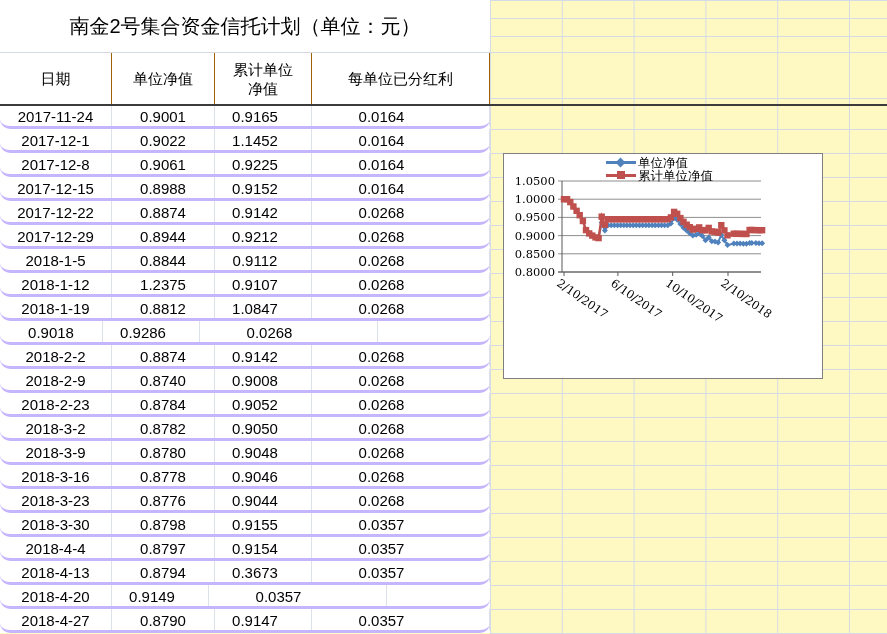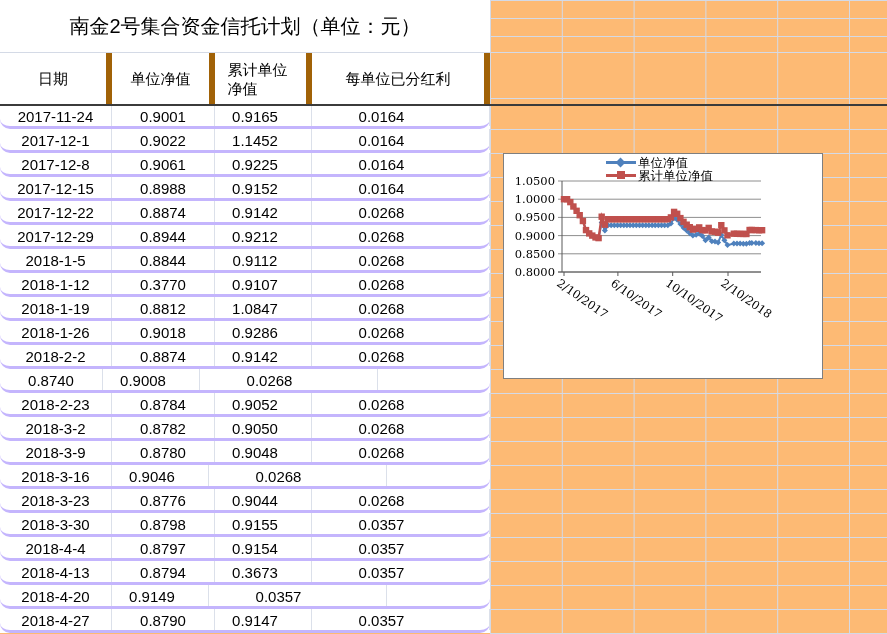--- a/index.html
+++ b/index.html
@@ -1,16 +1,16 @@
 <!DOCTYPE html>
 <html><head>
 <meta charset="utf-8">
 <style>
   html,body{margin:0;padding:0;background:#fff;}
-  #sheet{position:relative;width:887px;height:634px;background:#fdba74;overflow:hidden;
+  #sheet{position:relative;width:887px;height:634px;background:#fef9c3;overflow:hidden;
          font-family:"Liberation Sans","DejaVu Sans",sans-serif;color:#000;}
 
   
   .grid{position:absolute;pointer-events:none;}
   #grid-top{left:490px;top:0;width:397px;height:52px;
     background-image:linear-gradient(to right,#d4dae6 1px,transparent 1px),
                      linear-gradient(to bottom,#d4dae6 1px,transparent 1px);
     background-size:71.8px 18px;border-bottom:1px solid #d4dae6;}
   #grid-mid{left:490px;top:53px;width:397px;height:52px;
     background-image:linear-gradient(to right,#d4dae6 1px,transparent 1px);
@@ -18,22 +18,22 @@
   #grid-mid-line{left:490px;top:98px;width:397px;height:1px;background:#d4dae6;}
   #grid-main{left:490px;top:105px;width:397px;height:529px;
     background-image:linear-gradient(to right,#d4dae6 1px,transparent 1px),
                      linear-gradient(to bottom,#d4dae6 1px,transparent 1px);
     background-size:71.8px 24px;}
 
   
   #title-cell{position:absolute;left:0;top:0;width:490px;height:52px;line-height:53px;
     text-align:center;font-size:20px;border-bottom:1px solid #d4dae6;background:#fff;}
   #header-row{position:absolute;left:0;top:53px;width:490px;height:52px;display:flex;background:#fff;}
-  .th{box-sizing:border-box;border-right:6px solid #a16207;display:flex;
-      align-items:center;justify-content:center;font-size:15px;text-align:left;}
+  .th{box-sizing:border-box;border-right:1px solid #a16207;display:flex;
+      align-items:center;justify-content:center;font-size:15px;text-align:center;}
   .h0{width:112px}.h1{width:103px}.h2{width:97px}.h3{width:178px}
   .wrap2{display:inline-block;width:66px;line-height:19px;}
 
   #freeze-line{position:absolute;left:0;top:104px;width:887px;height:2px;background:#3b3b3b;z-index:6;}
 
   #table-body{position:absolute;left:0;top:105px;width:490px;background:#fff;z-index:2;}
   .tr{display:flex;height:24px;box-sizing:border-box;border-bottom:3px solid #c4b5fd;border-radius:10px;}
   .td{box-sizing:border-box;border-right:1px solid #dbe0ea;text-align:center;
       line-height:23px;font-size:15px;white-space:nowrap;}
   .c0{width:112px}.c1{width:103px}.c2{width:97px;padding-right:16px}.c3{width:178px;padding-right:38px}
@@ -110,43 +110,43 @@
         <div class="td c3">0.0268</div>
       </div>
       <div class="tr">
         <div class="td c0">2018-1-5</div>
         <div class="td c1">0.8844</div>
         <div class="td c2">0.9112</div>
         <div class="td c3">0.0268</div>
       </div>
       <div class="tr">
         <div class="td c0">2018-1-12</div>
-        <div class="td c1">0.3770</div>
+        <div class="td c1">1.2375</div>
         <div class="td c2">0.9107</div>
         <div class="td c3">0.0268</div>
       </div>
       <div class="tr">
         <div class="td c0">2018-1-19</div>
         <div class="td c1">0.8812</div>
         <div class="td c2">1.0847</div>
         <div class="td c3">0.0268</div>
       </div>
       <div class="tr">
-        <div class="td c0">2018-1-26</div>
         <div class="td c1">0.9018</div>
         <div class="td c2">0.9286</div>
         <div class="td c3">0.0268</div>
       </div>
       <div class="tr">
         <div class="td c0">2018-2-2</div>
         <div class="td c1">0.8874</div>
         <div class="td c2">0.9142</div>
         <div class="td c3">0.0268</div>
       </div>
       <div class="tr">
+        <div class="td c0">2018-2-9</div>
         <div class="td c1">0.8740</div>
         <div class="td c2">0.9008</div>
         <div class="td c3">0.0268</div>
       </div>
       <div class="tr">
         <div class="td c0">2018-2-23</div>
         <div class="td c1">0.8784</div>
         <div class="td c2">0.9052</div>
         <div class="td c3">0.0268</div>
       </div>
@@ -157,20 +157,21 @@
         <div class="td c3">0.0268</div>
       </div>
       <div class="tr">
         <div class="td c0">2018-3-9</div>
         <div class="td c1">0.8780</div>
         <div class="td c2">0.9048</div>
         <div class="td c3">0.0268</div>
       </div>
       <div class="tr">
         <div class="td c0">2018-3-16</div>
+        <div class="td c1">0.8778</div>
         <div class="td c2">0.9046</div>
         <div class="td c3">0.0268</div>
       </div>
       <div class="tr">
         <div class="td c0">2018-3-23</div>
         <div class="td c1">0.8776</div>
         <div class="td c2">0.9044</div>
         <div class="td c3">0.0268</div>
       </div>
       <div class="tr">

